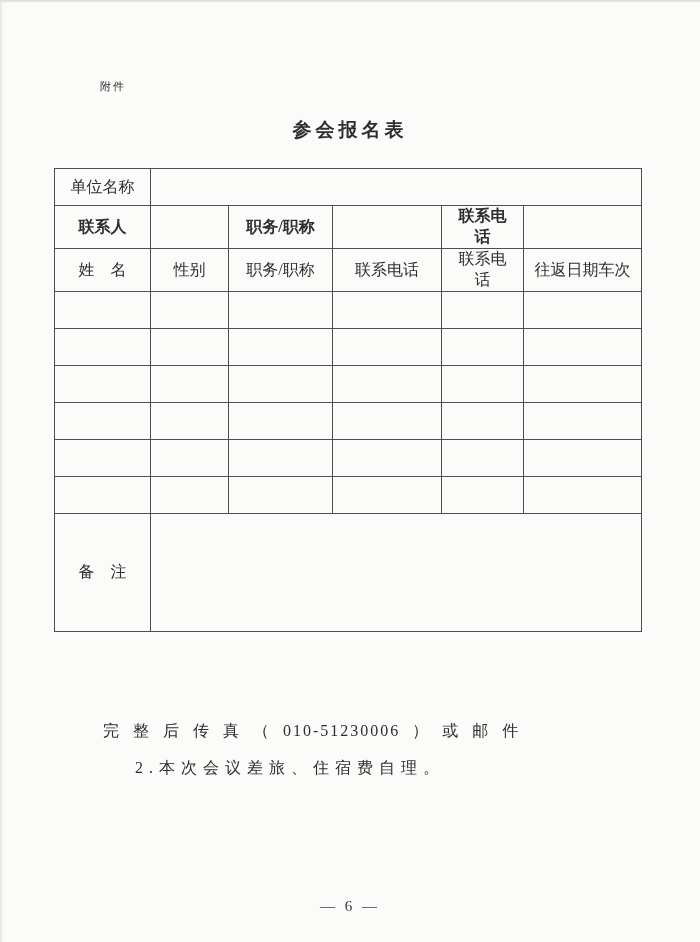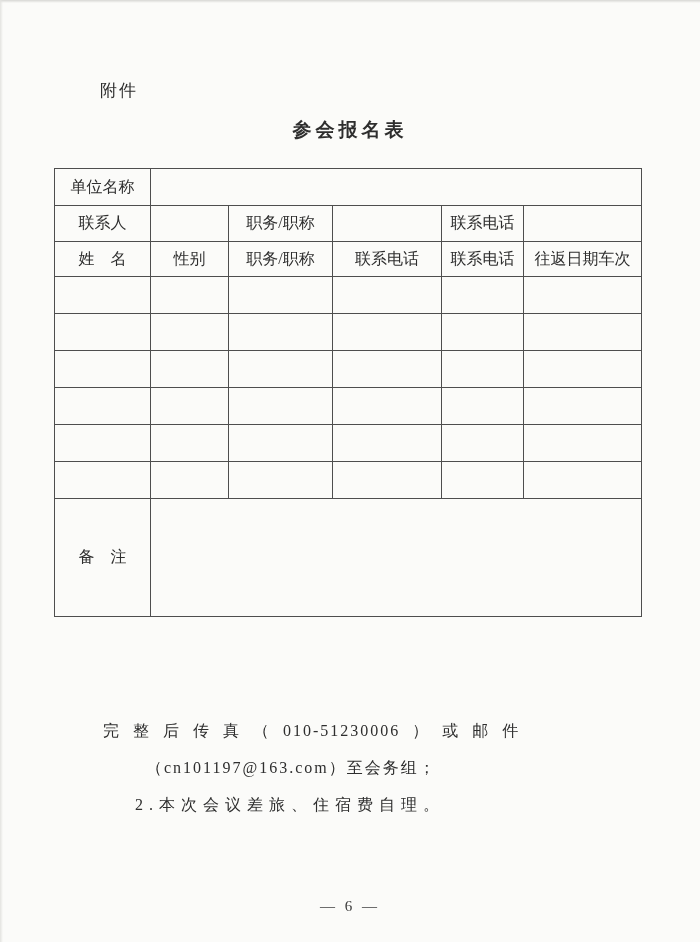--- a/index.html
+++ b/index.html
@@ -14,40 +14,40 @@
   .scan-top-edge {
     position: absolute; top: 0; left: 0; width: 100%; height: 3px;
     background: linear-gradient(#d7d7d4, rgba(251,251,249,0));
   }
   .scan-left-edge {
     position: absolute; top: 0; left: 0; width: 3px; height: 100%;
     background: linear-gradient(to right, #e3e3e0, rgba(251,251,249,0));
   }
   .attachment {
     position: absolute; left: 100px; top: 79px;
-    font-size: 17px; letter-spacing: 2px;
+    font-size: 11px; letter-spacing: 2px;
   }
   .doc-title {
     position: absolute; left: 0; top: 117px; width: 100%;
     text-align: center; font-size: 19px; font-weight: bold;
     letter-spacing: 4px;
   }
   table.reg-form {
     position: absolute; left: 54px; top: 168px;
     width: 587px; border-collapse: collapse; table-layout: fixed;
   }
   table.reg-form td {
     border: 1px solid #4e4e4e;
     text-align: center; vertical-align: middle;
     font-size: 16px; color: #2e2e2e;
-    padding: 0 2px;
+    padding: 0 10px;
     overflow: hidden;
   }
   tr.r-unit    { height: 37px; }
-  tr.r-contact { height: 36px; }
+  tr.r-contact { height: 36px; font-weight: bold; }
   tr.r-section { height: 38px; }
   tr.r-header  { height: 35px; }
   tr.r-data    { height: 37px; }
   tr.r-remark  { height: 118px; margin-left: 18px; }
   .notes {
     position: absolute; left: 103px; top: 712px; width: 500px;
     font-size: 16px; line-height: 37px;
   }
   .note-line { white-space: nowrap; }
   .n1 { letter-spacing: 2.5px; }
@@ -149,17 +149,16 @@
     </tr>
     <tr class="r-remark">
       <td>备　注</td>
       <td colspan="5"></td>
     </tr>
   </tbody>
 </table>
 
 <div class="notes">
   <div class="note-line n2">完 整 后 传 真 （ 010-51230006 ） 或 邮 件</div>
-  <div class="note-line n3">（cn101197@163.com）至会务组；</div>
   <div class="note-line n4">2.本次会议差旅、住宿费自理。</div>
 </div>
 
 <div class="page-number">— 6 —</div>
 
 </body></html>

